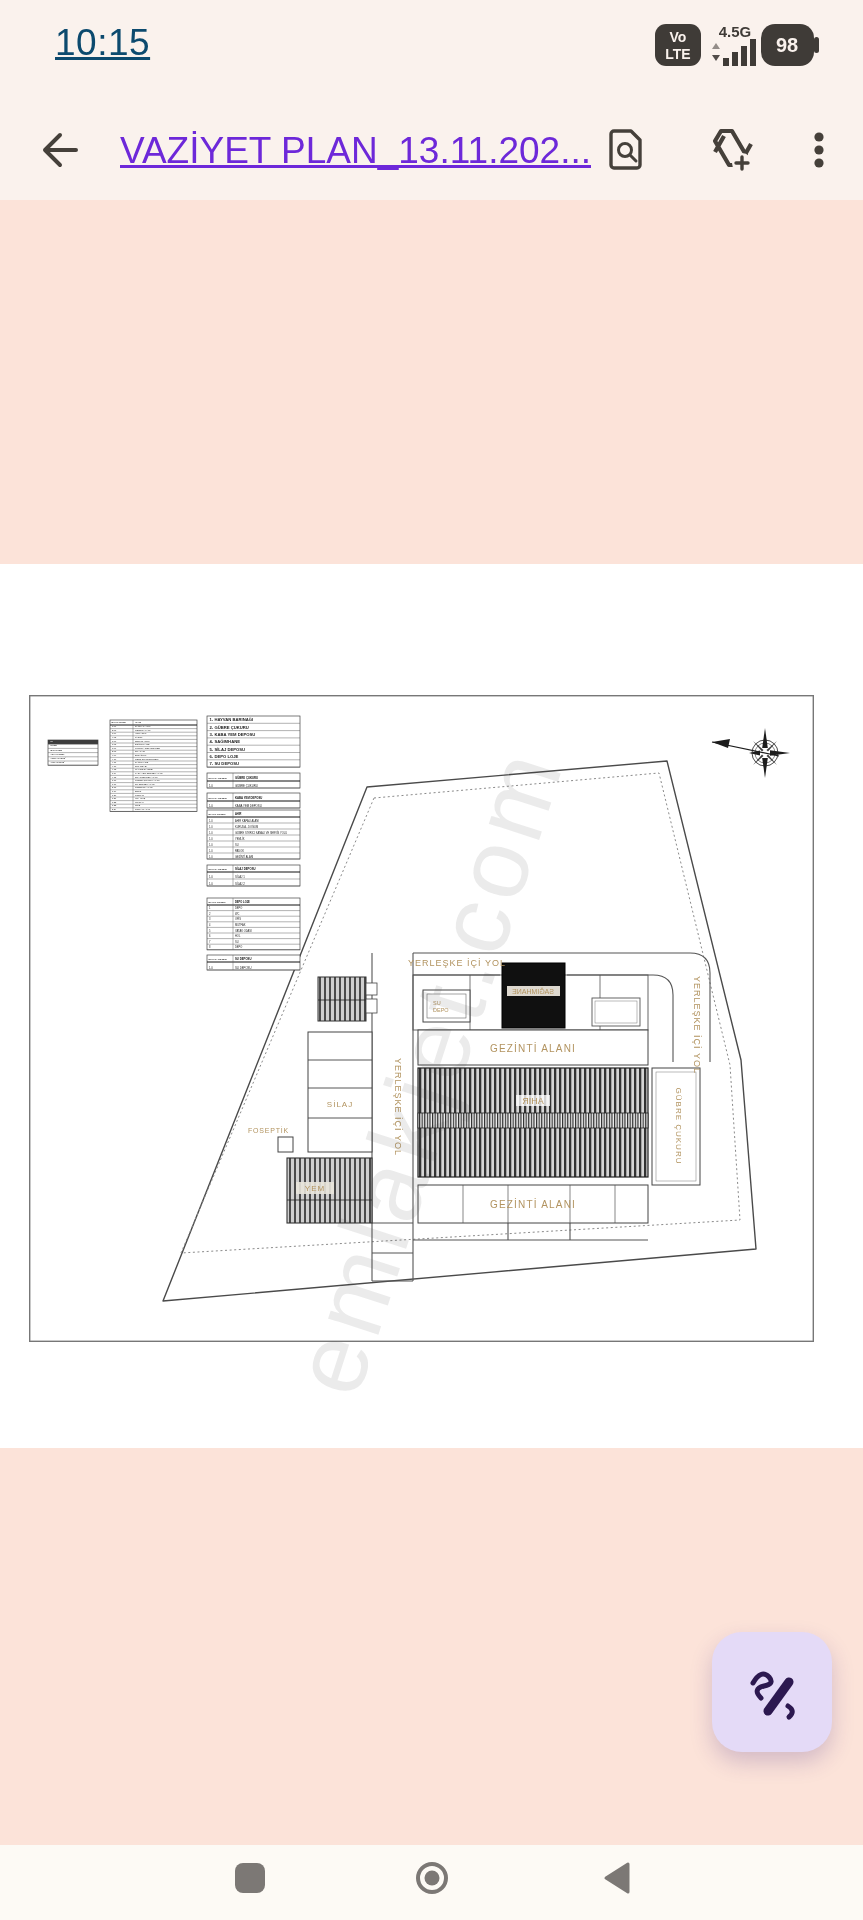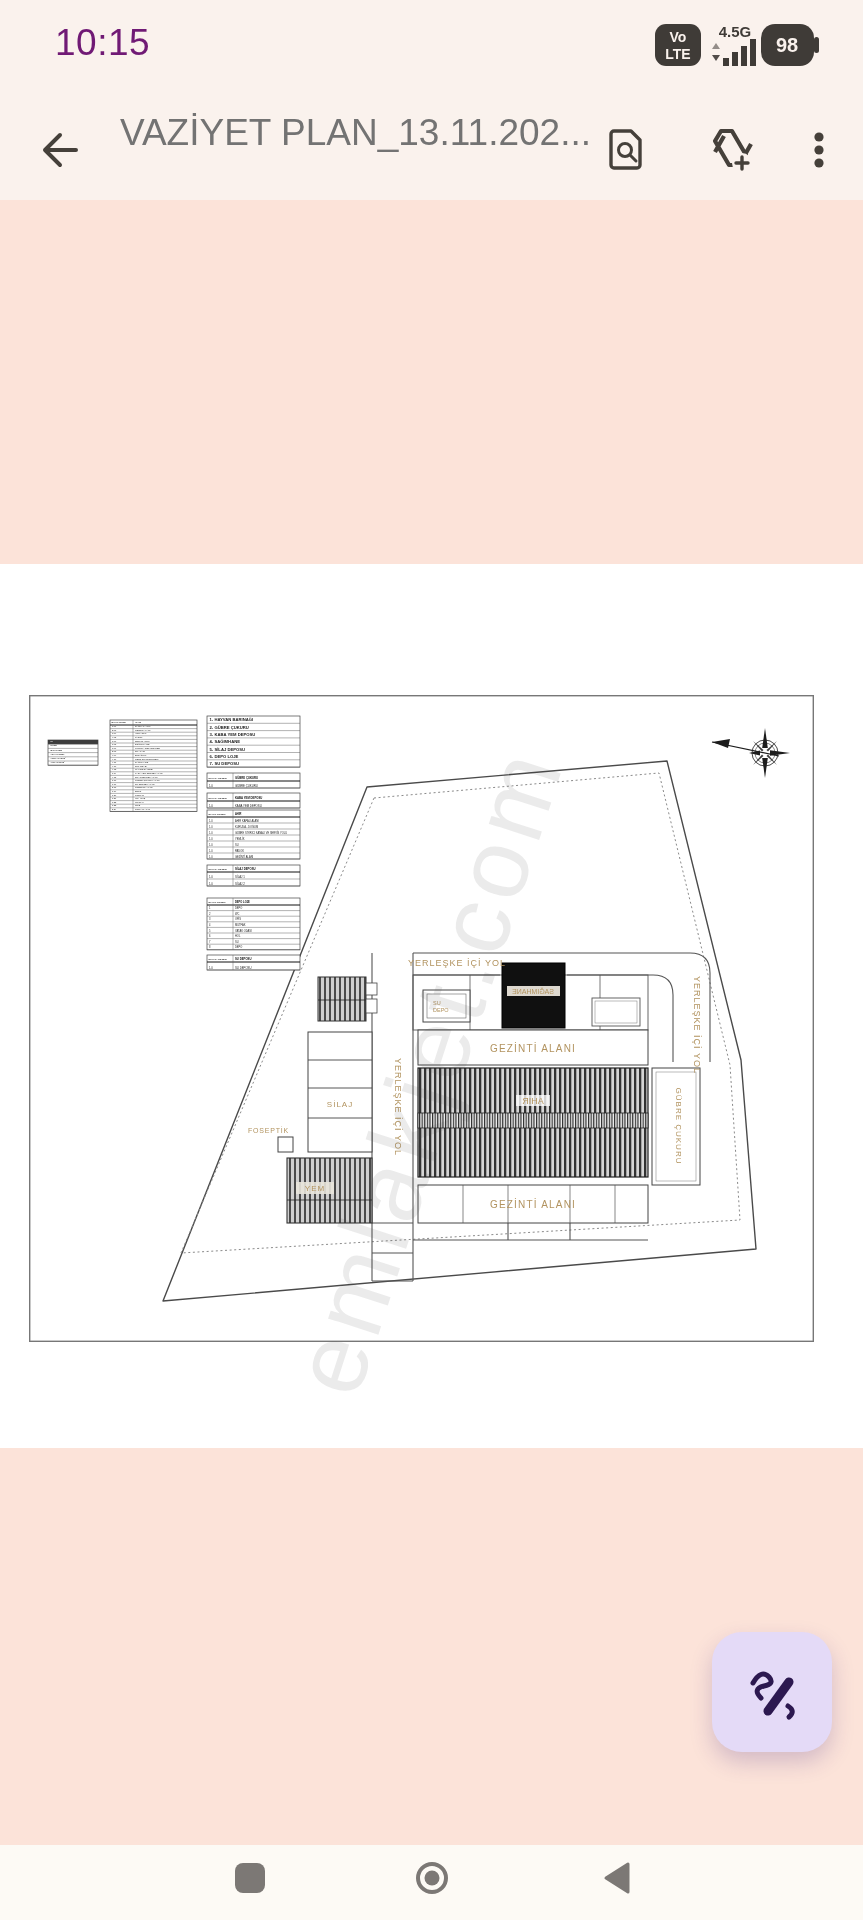--- a/index.html
+++ b/index.html
@@ -1,22 +1,22 @@
 <!DOCTYPE html>
 <html><head>
 <meta charset="utf-8">
 <style>
   html,body{margin:0;padding:0;background:#fff;}
   body{width:863px;height:1920px;position:relative;overflow:hidden;
        font-family:"Liberation Sans",sans-serif;-webkit-font-smoothing:antialiased;}
   .abs{position:absolute;}
   
   .app-top{top:0;left:0;width:863px;height:200px;background:#faf2ed;}
-  .time{left:55px;top:22px;font-size:37px;color:#701a75;letter-spacing:.5px;}
-  .title{left:120px;top:112px;width:500px;font-size:37px;color:#737373;white-space:nowrap;overflow:hidden;}
+  .time{left:55px;top:22px;font-size:37px;color:#0c4a6e;letter-spacing:.5px;text-decoration:underline;}
+  .title{left:120px;top:130px;width:500px;font-size:37px;color:#6d28d9;white-space:nowrap;overflow:hidden;text-decoration:underline;}
   
   .band-top{top:200px;left:0;width:863px;height:364px;background:#fce3d9;}
   .band-bottom{top:1448px;left:0;width:863px;height:397px;background:#fce3d9;}
   
   .doc{top:564px;left:0;width:863px;height:884px;background:#ffffff;overflow:hidden;}
   .sheet{left:29px;top:131px;width:785px;height:647px;}
   .watermark{left:428px;top:506px;transform:translate(-50%,-50%) rotate(-72deg);
      font-size:100px;letter-spacing:7px;color:rgba(70,70,70,.11);white-space:nowrap;}
   
   .fab{left:712px;top:1632px;width:120px;height:120px;border-radius:30px;background:#e4daf7;

